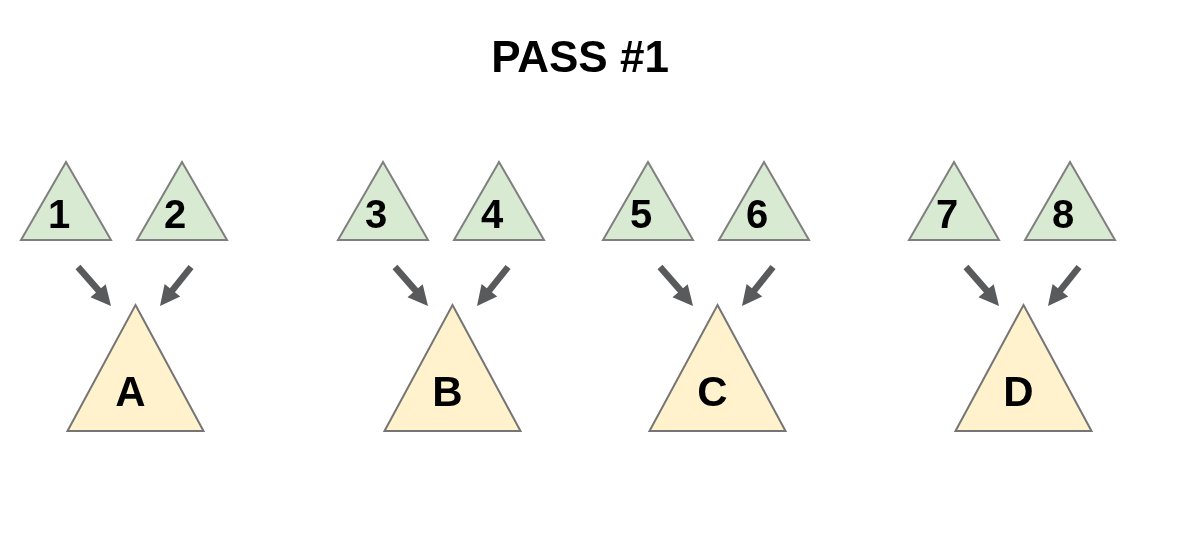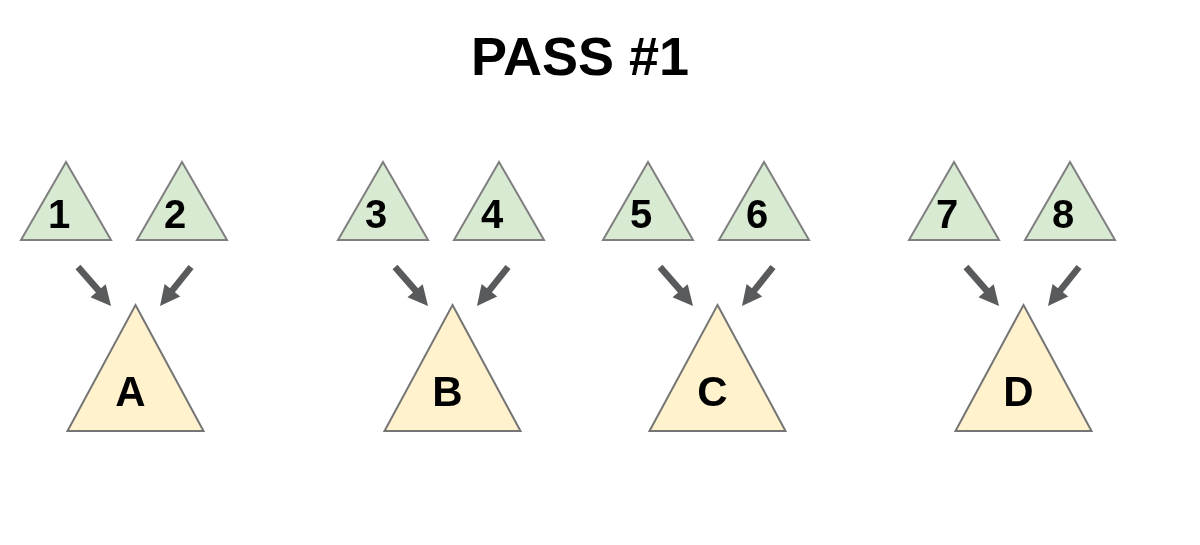--- a/index.html
+++ b/index.html
@@ -8,21 +8,21 @@
       background: var(--background, #ffffff);
       font-family: "Liberation Sans", sans-serif;
       overflow: hidden;
     }
     .canvas { position: relative; width: 1200px; height: 545px; }
 
     .title {
       position: absolute; left: 580px; top: 31px;
       transform: translateX(-50%);
       margin: 0;
-      font-size: 54px; line-height: 51px; font-weight: bold;
+      font-size: 44px; line-height: 51px; font-weight: bold;
       color: var(--label-text, #000);
       white-space: nowrap;
     }
 
     .group { position: absolute; top: 160px; width: 210px; height: 273px; }
     .g0 { left: 19px; }
     .g1 { left: 336px; }
     .g2 { left: 601px; }
     .g3 { left: 907px; }
 

